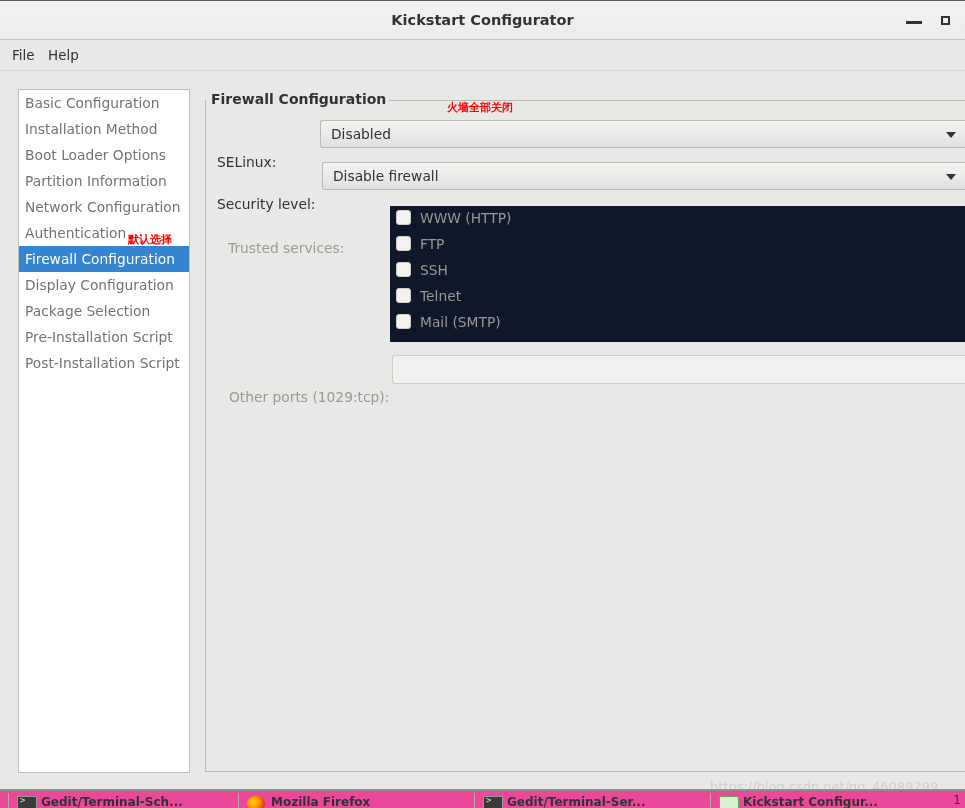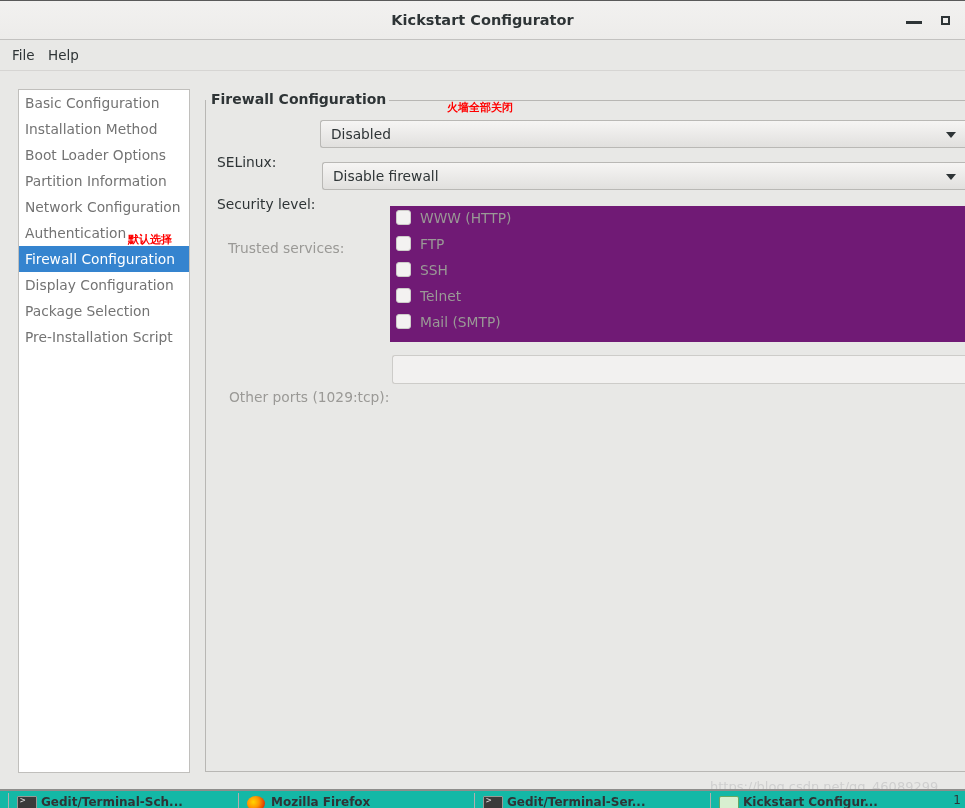--- a/index.html
+++ b/index.html
@@ -189,21 +189,21 @@
     border-right: none;
     border-radius: 3px 0 0 3px;
   }
 
   
   .svc-panel {
     position: absolute;
     left: 390px; top: 206px;
     width: 575px;
     height: 136px;
-    background: #701a75;
+    background: #0f172a;
     box-sizing: border-box;
   }
   .svc-row {
     position: absolute;
     left: 6px;
     height: 26px;
   }
   .chk {
     position: absolute;
     left: 0; top: 4px;
@@ -255,21 +255,21 @@
     color: #cfcfcf;
     white-space: nowrap;
   }
 
   
   .taskbar {
     position: absolute;
     left: 0; top: 789px;
     width: 965px;
     height: 19px;
-    background: #14b8a6;
+    background: #ec4899;
     border-top: 2px solid #8e8e8c;
     box-sizing: border-box;
     overflow: hidden;
   }
   .task-item {
     position: absolute;
     top: 2px;
     height: 24px;
     border-left: 1px solid #b0afad;
     box-sizing: border-box;
@@ -340,20 +340,21 @@
       <div class="side-item"><span>Basic Configuration</span></div>
       <div class="side-item"><span>Installation Method</span></div>
       <div class="side-item"><span>Boot Loader Options</span></div>
       <div class="side-item"><span>Partition Information</span></div>
       <div class="side-item"><span>Network Configuration</span></div>
       <div class="side-item"><span>Authentication</span></div>
       <div class="side-item selected"><span>Firewall Configuration</span></div>
       <div class="side-item"><span>Display Configuration</span></div>
       <div class="side-item"><span>Package Selection</span></div>
       <div class="side-item"><span>Pre-Installation Script</span></div>
+      <div class="side-item"><span>Post-Installation Script</span></div>
     </div>
 
   <div class="groupbox"></div>
   <div class="groupbox-topline-right"></div>
   <div class="groupbox-legend">Firewall Configuration</div>
 
   <div class="lbl" style="left:217px; top:126px;">SELinux:</div>
   <div class="combo selinux">
     <span class="combo-text">Disabled</span>
     <span class="arrow"></span>

